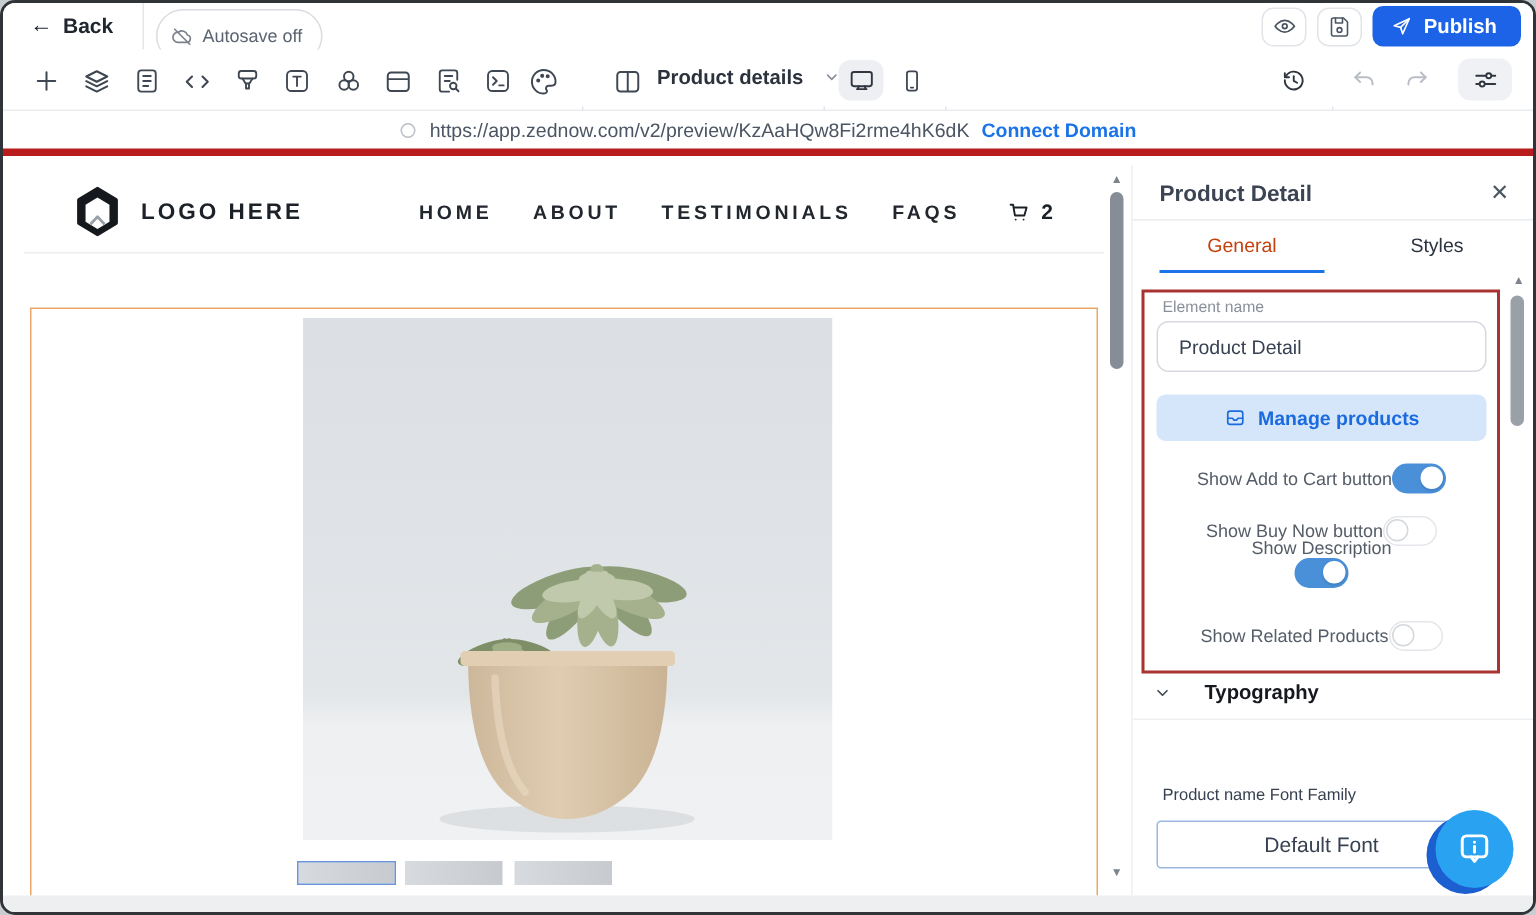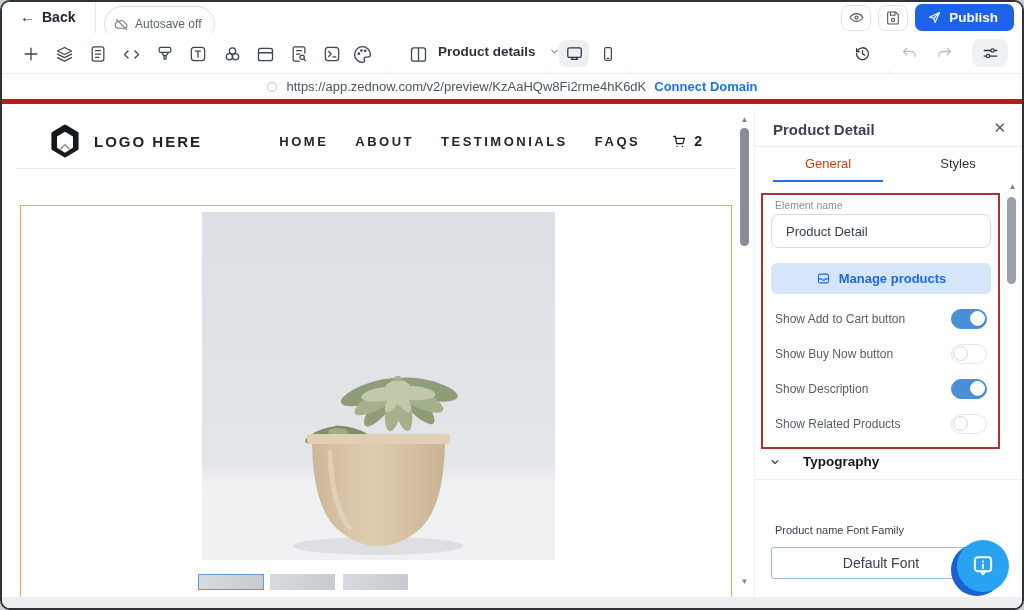--- a/index.html
+++ b/index.html
@@ -78,21 +78,21 @@
                      border:2px solid #a93331; pointer-events:none; }
   .field-label { position:absolute; left:20px; font-size:10.5px; color:#8a9099; }
   .text-input { position:absolute; left:16px; top:104px; width:220px; height:34px; border:1px solid #d6dae0;
                 border-radius:8px; padding:0 14px; font-size:13px; color:#374151;
                 font-family:"Liberation Sans",sans-serif; background:#fff; }
   .manage-btn { position:absolute; left:16px; top:153px; width:220px; height:31px; background:#d5e6fb;
                 border:none; border-radius:6px; display:flex; align-items:center; justify-content:center;
                 gap:8px; font-size:13px; font-weight:700; color:#1a6be0;
                 font-family:"Liberation Sans",sans-serif; cursor:pointer; }
   .toggle-row { position:absolute; left:20px; width:212px; height:20px; display:flex; align-items:center;
-                justify-content:space-between; }
+                justify-content:center; }
   .toggle-label { font-size:12px; color:#555d68; }
   .toggle { position:relative; width:36px; height:20px; border-radius:10px; background:#fff;
             border:1.5px solid #e3e6ea; cursor:pointer; flex:none; }
   .toggle .knob { position:absolute; top:1px; left:1px; width:15px; height:15px; border-radius:50%;
                   background:#fff; border:1.5px solid #d4d8dd; }
   .toggle.on { background:#4a90d9; border-color:#4a90d9; }
   .toggle.on .knob { left:auto; right:1px; border-color:#fff; box-shadow:0 1px 2px rgba(0,0,0,.15); }
   .typo-header { position:absolute; left:14px; top:344px; display:flex; align-items:center; gap:22px;
                  font-size:13.5px; font-weight:700; color:#15181d; cursor:pointer; }
   .typo-line { position:absolute; left:0; top:369px; width:100%; height:1px; background:#eef0f2; }
@@ -425,21 +425,21 @@
       <span class="toggle on">
           <span class="knob"></span>
         </span>
     </div>
     <div class="toggle-row" style="top:234px;">
       <span class="toggle-label">Show Buy Now button</span>
       <span class="toggle">
           <span class="knob"></span>
         </span>
     </div>
-    <div class="toggle-row" style="top:269px;">
+    <div class="toggle-row" style="top:255px;flex-direction:column;">
       <span class="toggle-label">Show Description</span>
       <span class="toggle on">
           <span class="knob"></span>
         </span>
     </div>
     <div class="toggle-row" style="top:304px;">
       <span class="toggle-label">Show Related Products</span>
       <span class="toggle">
           <span class="knob"></span>
         </span>

